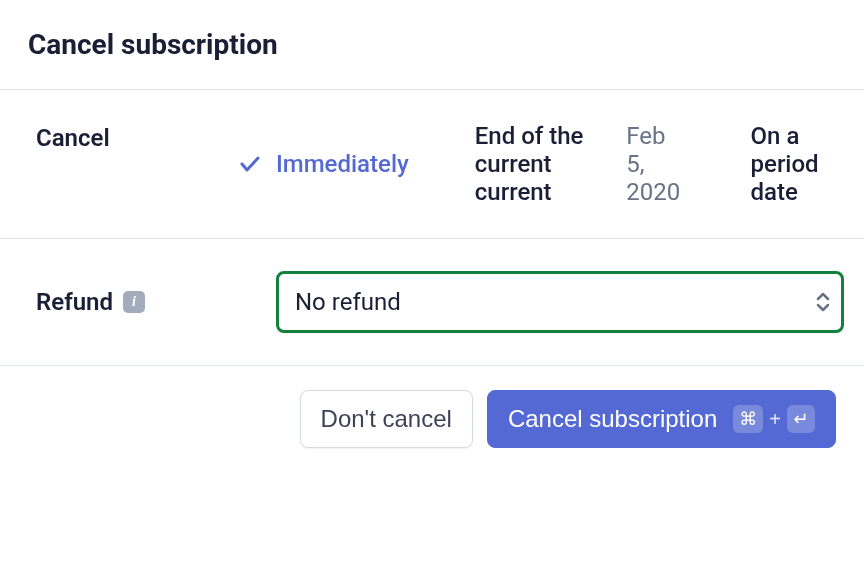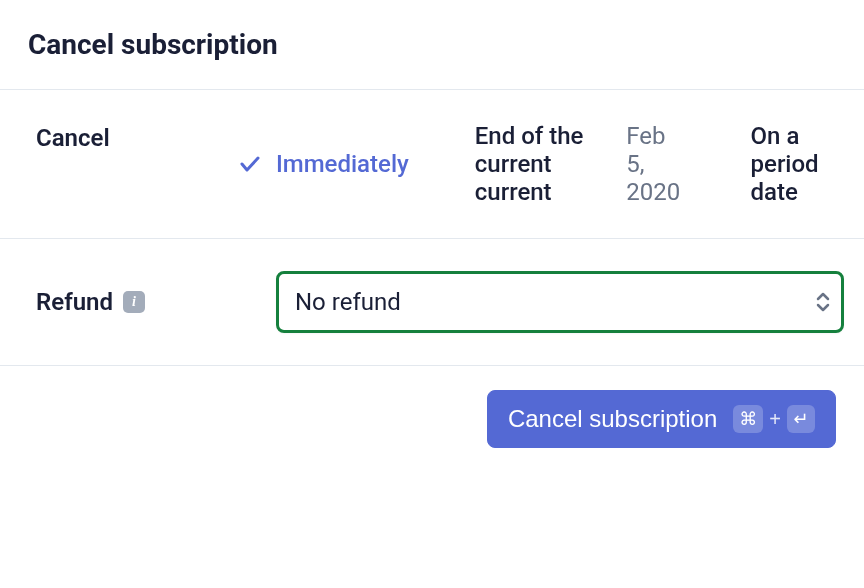--- a/index.html
+++ b/index.html
@@ -254,20 +254,23 @@
             </svg>
           <svg viewBox="0 0 14 9">
               <polyline points="2 2 7 7 12 2"></polyline>
             </svg>
         </span>
       </div>
     </div>
   </div>
 
   <div class="footer">
+    <button class="btn btn-secondary">
+      <span>Don't cancel</span>
+    </button>
     <button class="btn btn-primary">
       <span>Cancel subscription</span>
       <span class="kbd-group">
         <span class="kbd">⌘</span>
         <span class="kbd-plus">+</span>
         <span class="kbd">↵</span>
       </span>
     </button>
   </div>
 

